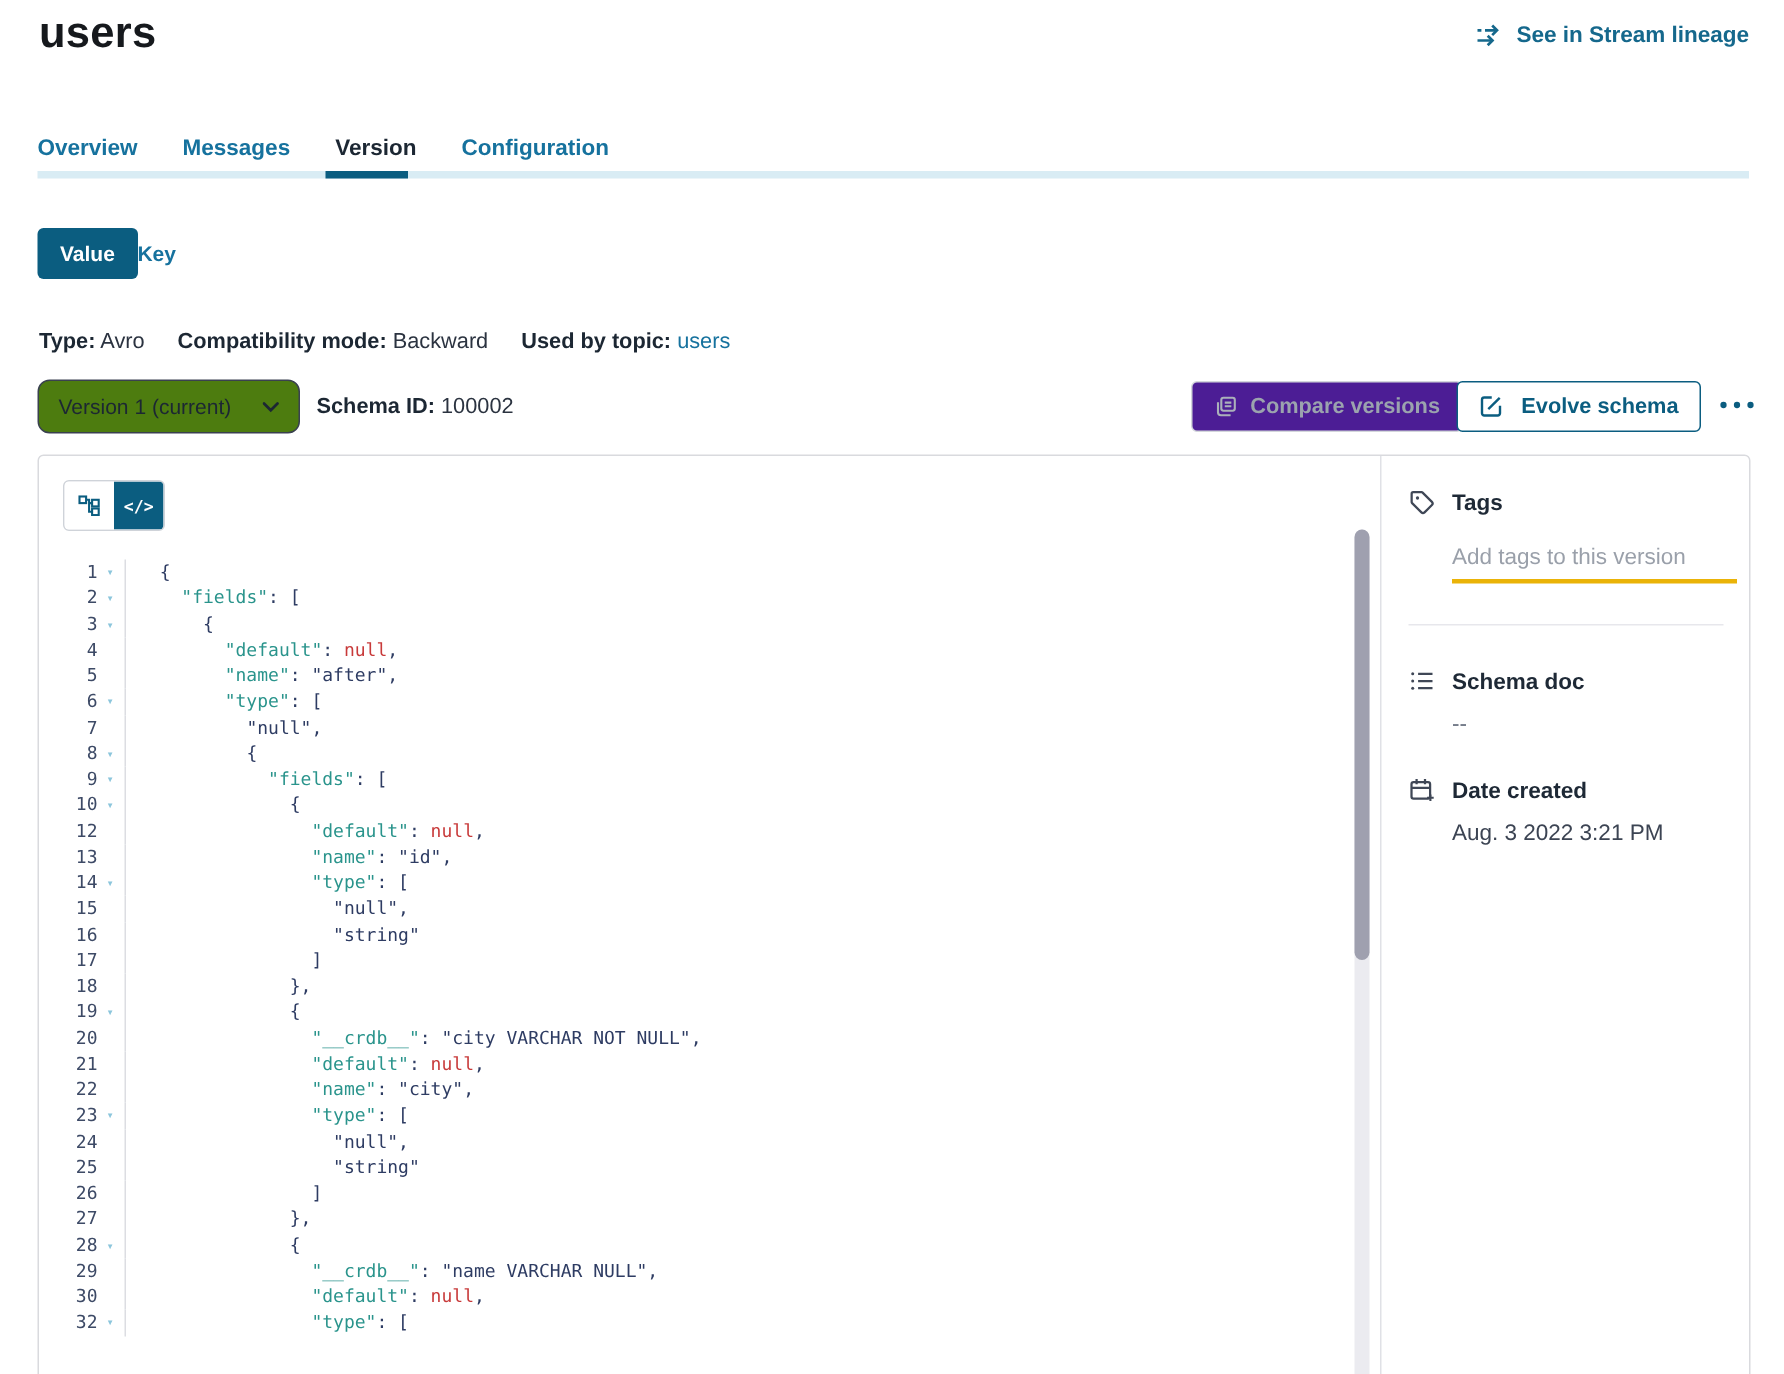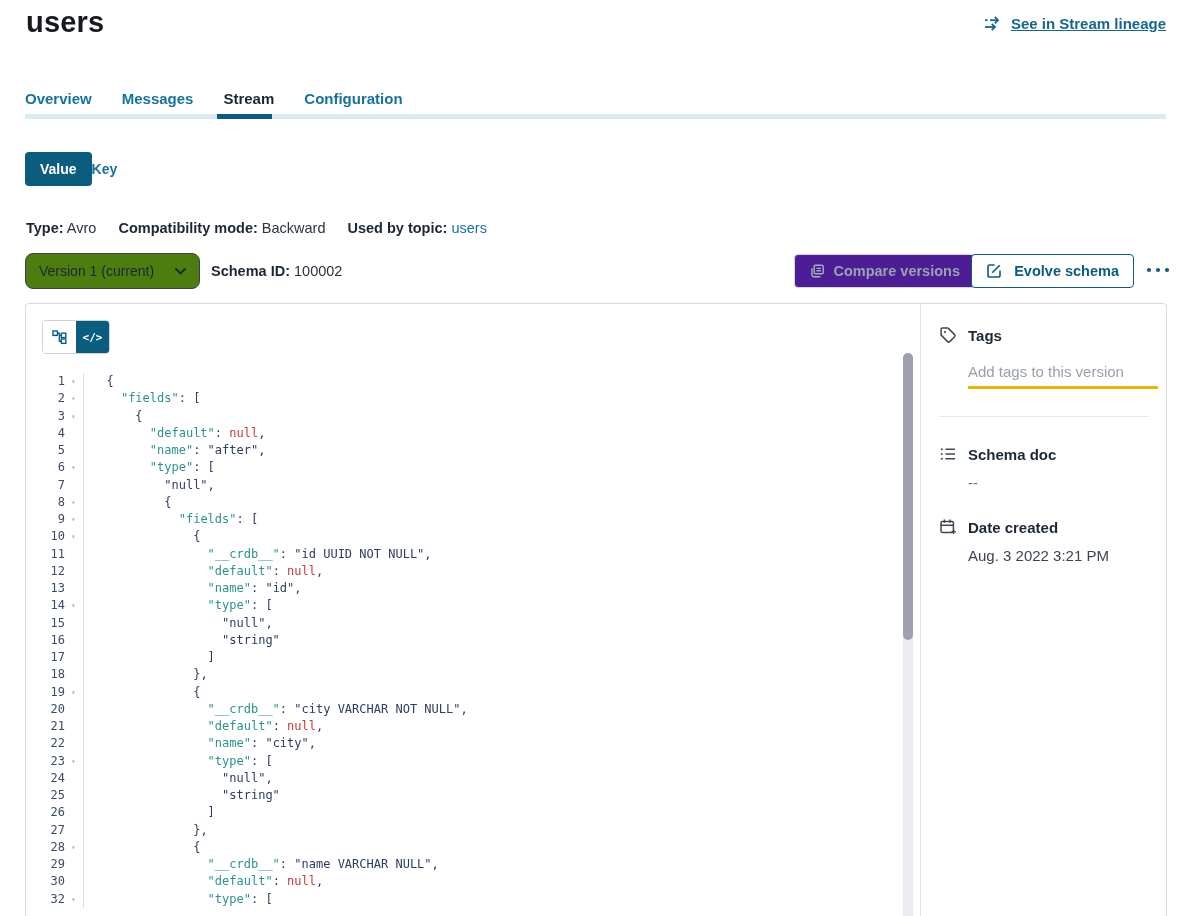--- a/index.html
+++ b/index.html
@@ -2,21 +2,21 @@
 <html><head>
 <meta charset="utf-8">
 <style>
   * { margin:0; padding:0; box-sizing:border-box; }
   html,body { width:1189px; height:916px; overflow:hidden; background:#ffffff;
               font-family:"Liberation Sans", sans-serif; color:#1e2936; }
 
   
   .page-title { position:absolute; left:26px; top:6px; font-size:29px; font-weight:700; color:#16191d; letter-spacing:.2px; }
   .lineage-link { position:absolute; right:23px; top:15px; display:flex; align-items:center; gap:10px;
-                  color:#15688c; font-size:15px; font-weight:600; cursor:pointer;text-decoration:underline; }
+                  color:#15688c; font-size:15px; font-weight:600; cursor:pointer; }
 
   
   .tabs { position:absolute; left:25px; top:90px; display:flex; gap:30px; font-size:15px; font-weight:600; }
   .tab { color:#16729e; cursor:pointer; padding-bottom:10px;text-align:center; }
   .tab.active { color:#1c2733; }
   .tab-track { position:absolute; left:25px; top:114px; width:1141px; height:5px; background:#d9ecf4; }
   .tab-indicator { position:absolute; left:192px; top:0; width:55px; height:5px; background:#0b5d80; }
 
   
   .vk-row { position:absolute; left:25px; top:152px; display:flex; align-items:center; }
@@ -99,21 +99,21 @@
       <path d="M1 11h9.6"></path>
         <path d="M7.8 7.8 11 11l-3.2 3.2"></path>
     </svg>
   </span>
   <span>See in Stream lineage</span>
 </a>
 
 <nav class="tabs">
   <span class="tab">Overview</span>
   <span class="tab">Messages</span>
-  <span class="tab active">Stream</span>
+  <span class="tab active">Version</span>
   <span class="tab">Configuration</span>
 </nav>
 <div class="tab-track">
   <div class="tab-indicator"></div>
 </div>
 
 <div class="vk-row">
   <button class="btn-value">Value</button>
   <button class="btn-key">Key</button>
 </div>
@@ -233,25 +233,20 @@
           <span class="ln">9</span>
           <span class="fold">▾</span>
           <span class="code-text">            <span class="tk-k">"fields"</span><span class="tk-p">: [</span></span>
         </div>
         <div class="code-line">
           <span class="ln">10</span>
           <span class="fold">▾</span>
           <span class="code-text">              <span class="tk-p">{</span></span>
         </div>
         <div class="code-line">
-          <span class="ln">11</span>
-          <span class="fold"></span>
-          <span class="code-text">                <span class="tk-k">"__crdb__"</span><span class="tk-p">: </span><span class="tk-s">"id UUID NOT NULL"</span><span class="tk-p">,</span></span>
-        </div>
-        <div class="code-line">
           <span class="ln">12</span>
           <span class="fold"></span>
           <span class="code-text">                <span class="tk-k">"default"</span><span class="tk-p">: </span><span class="tk-n">null</span><span class="tk-p">,</span></span>
         </div>
         <div class="code-line">
           <span class="ln">13</span>
           <span class="fold"></span>
           <span class="code-text">                <span class="tk-k">"name"</span><span class="tk-p">: </span><span class="tk-s">"id"</span><span class="tk-p">,</span></span>
         </div>
         <div class="code-line">

